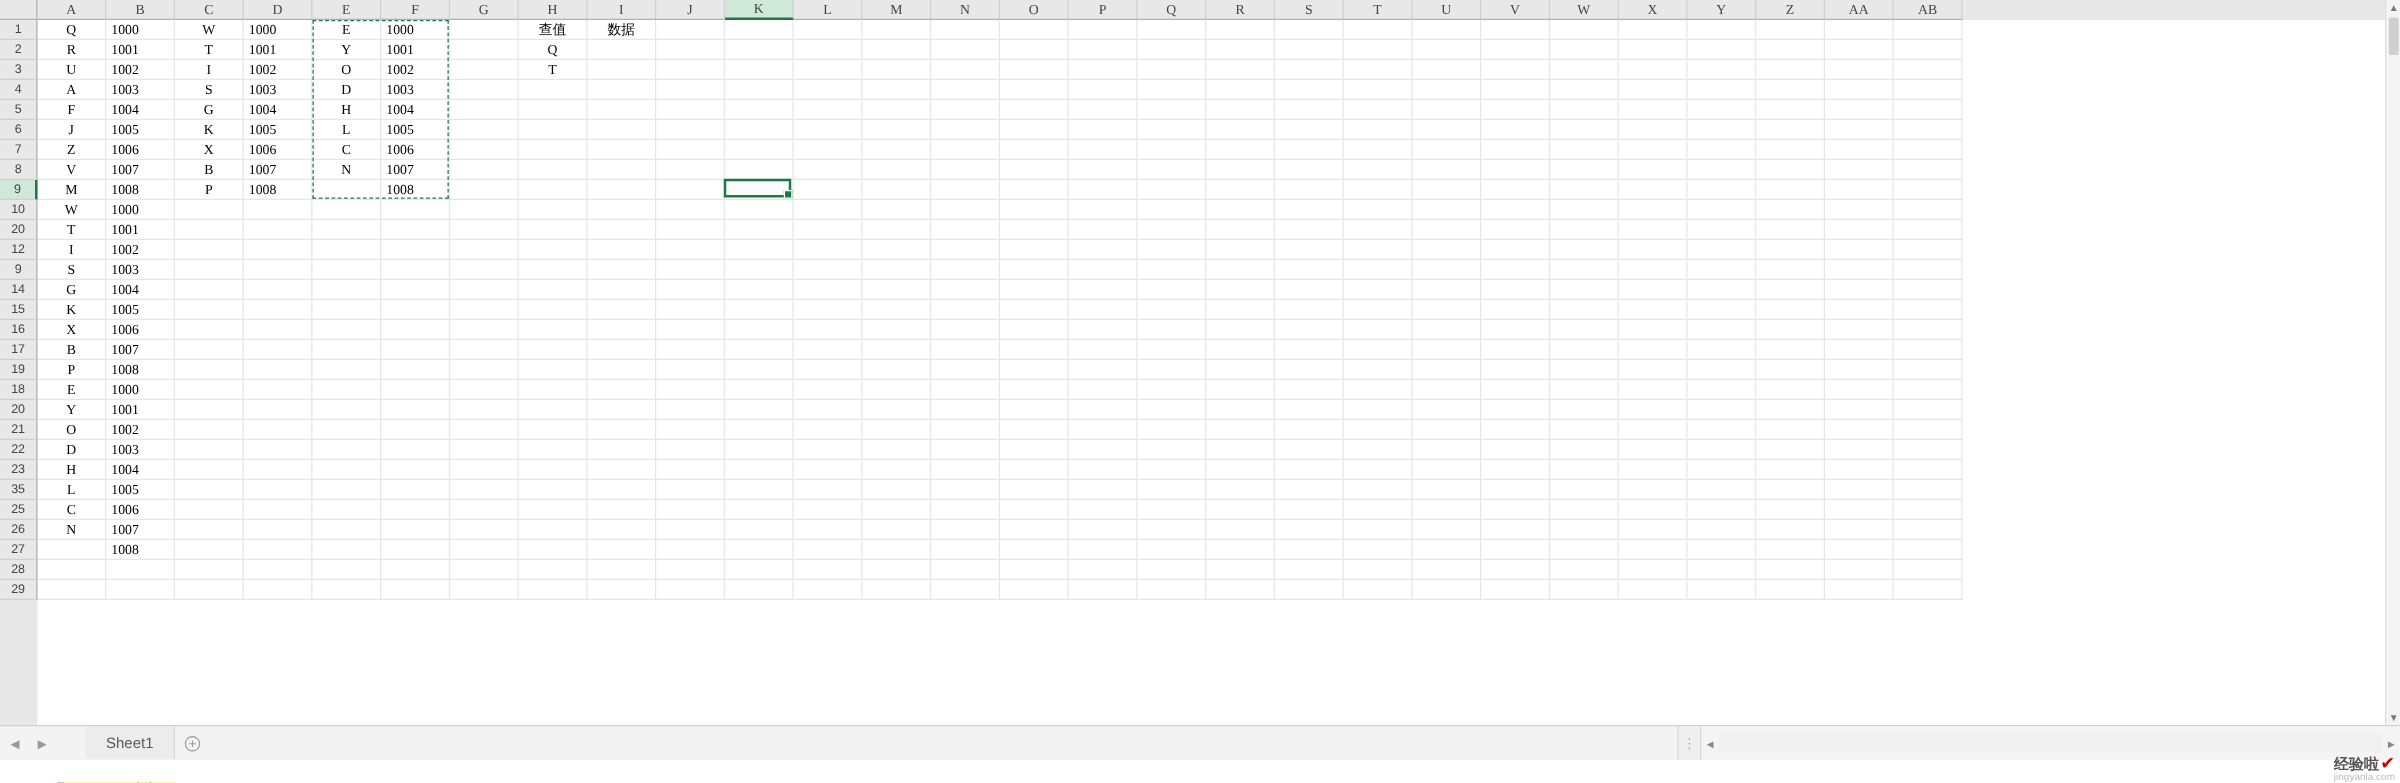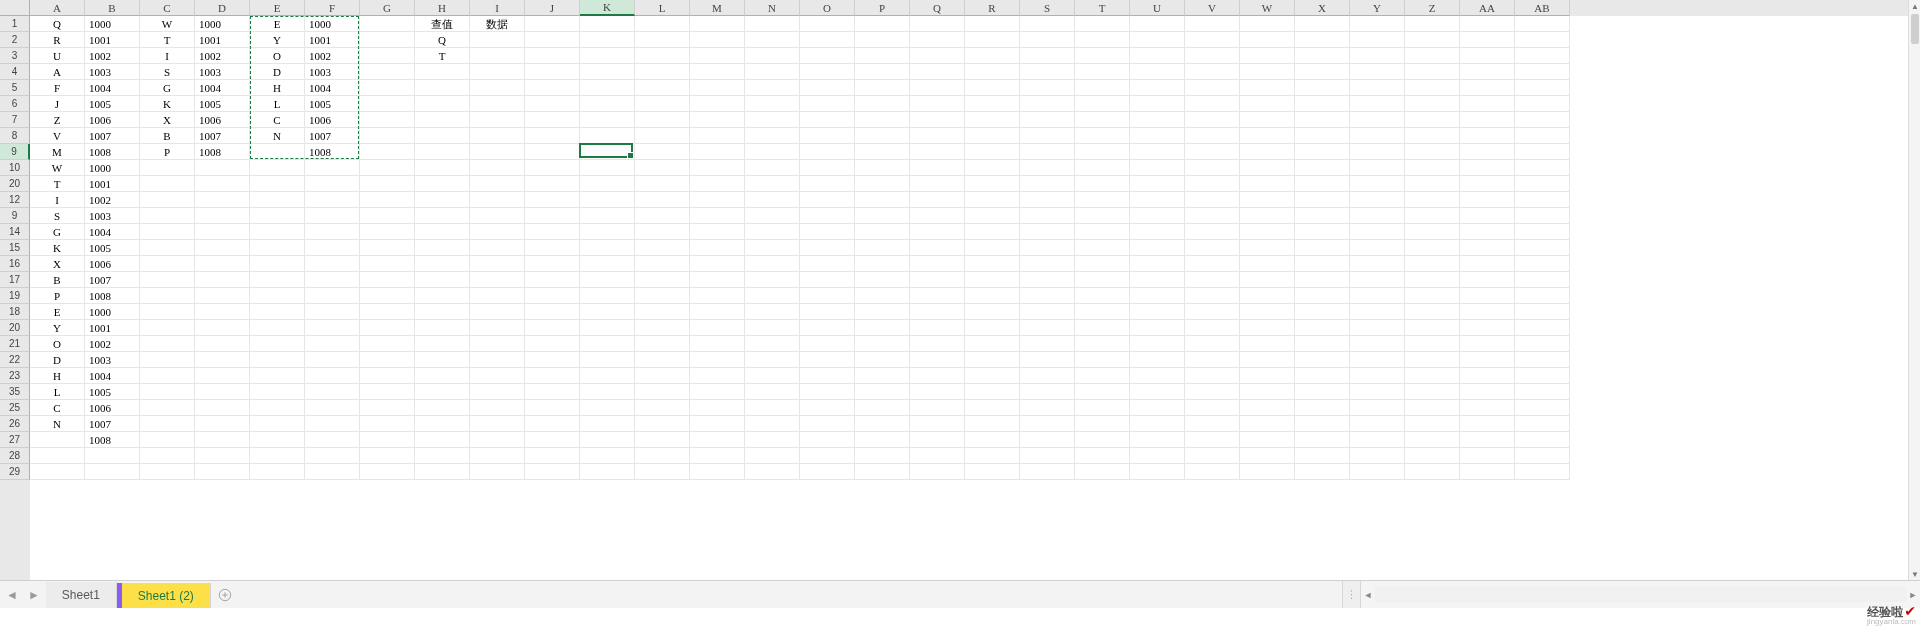--- a/index.html
+++ b/index.html
@@ -139,21 +139,21 @@
       display: flex;
       align-items: center;
       padding: 0 6px;
       gap: 10px;
     }
     .tab-nav span {
       color: #999;
       font-size: 12px;
       cursor: pointer;
     }
-    .tabs { display: flex; align-items: flex-end; }
+    .tabs { display: flex; align-items: flex-end; flex-direction: column; }
     .tab {
       padding: 0 16px;
       height: 26px;
       line-height: 26px;
       color: #5a5a5a;
       border-right: 1px solid #d7d7d7;
       background: #ececec;
       cursor: pointer;
       font-size: 12px;
     }

